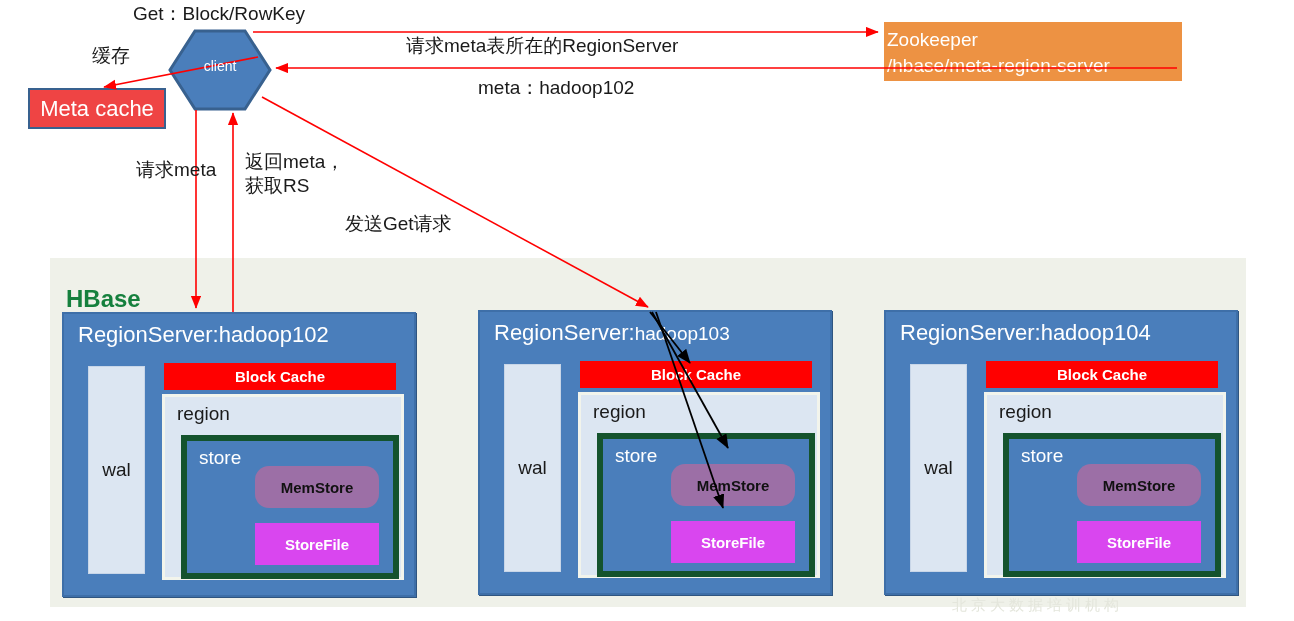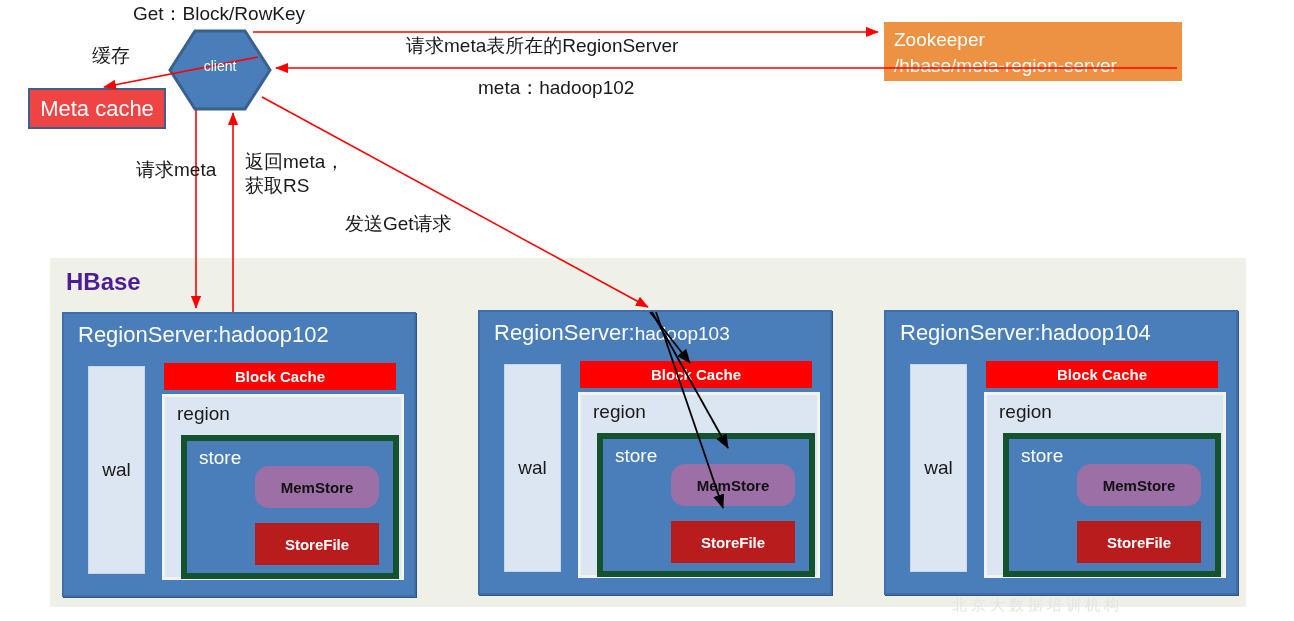--- a/index.html
+++ b/index.html
@@ -51,33 +51,33 @@
     background: #ef4444;
     border: 2px solid #38618F;
     display: flex; align-items: center; justify-content: center;
     color: #ffffff; font-size: 22px;
   }
   .zookeeper {
     left: 884px; top: 22px; width: 298px; height: 59px;
     background: #ED9243;
     color: #ffffff;
     font-size: 19px;
-    padding: 5px 10px 0 10px;
+    padding: 5px 10px 0 3px;
     line-height: 1.38;
   }
 
   
   .hbase {
     left: 50px; top: 258px; width: 1196px; height: 349px;
     background: #EFF1E9;
   }
   .hbase-title {
     position: absolute;
-    left: 66px; top: 268px;
-    font-size: 24px; font-weight: bold; color: #4c1d95;
+    left: 66px; top: 285px;
+    font-size: 24px; font-weight: bold; color: #15803d;
   }
 
   
   .rs {
     position: absolute;
     background: #4A7EBB;
     border: 2px solid #3E6FA8;
     box-shadow: 1px 1px 0 0 #2F5580;
   }
   .rs-title {
@@ -120,21 +120,21 @@
     font-size: 19px; color: #ffffff;
   }
   .memstore {
     position: absolute;
     background: #9C6FA6;
     display: flex; align-items: center; justify-content: center;
     color: #111111; font-size: 15px; font-weight: bold; border-radius: 14px;
   }
   .storefile {
     position: absolute;
-    background: #b91c1c;
+    background: #d946ef;
     display: flex; align-items: center; justify-content: center;
     color: #ffffff; font-size: 15px; font-weight: bold;
   }
   .watermark {
     position: absolute;
     left: 952px; top: 596px;
     font-size: 15px;
     color: #E4E6DC;
     letter-spacing: 4px;
     white-space: nowrap;

